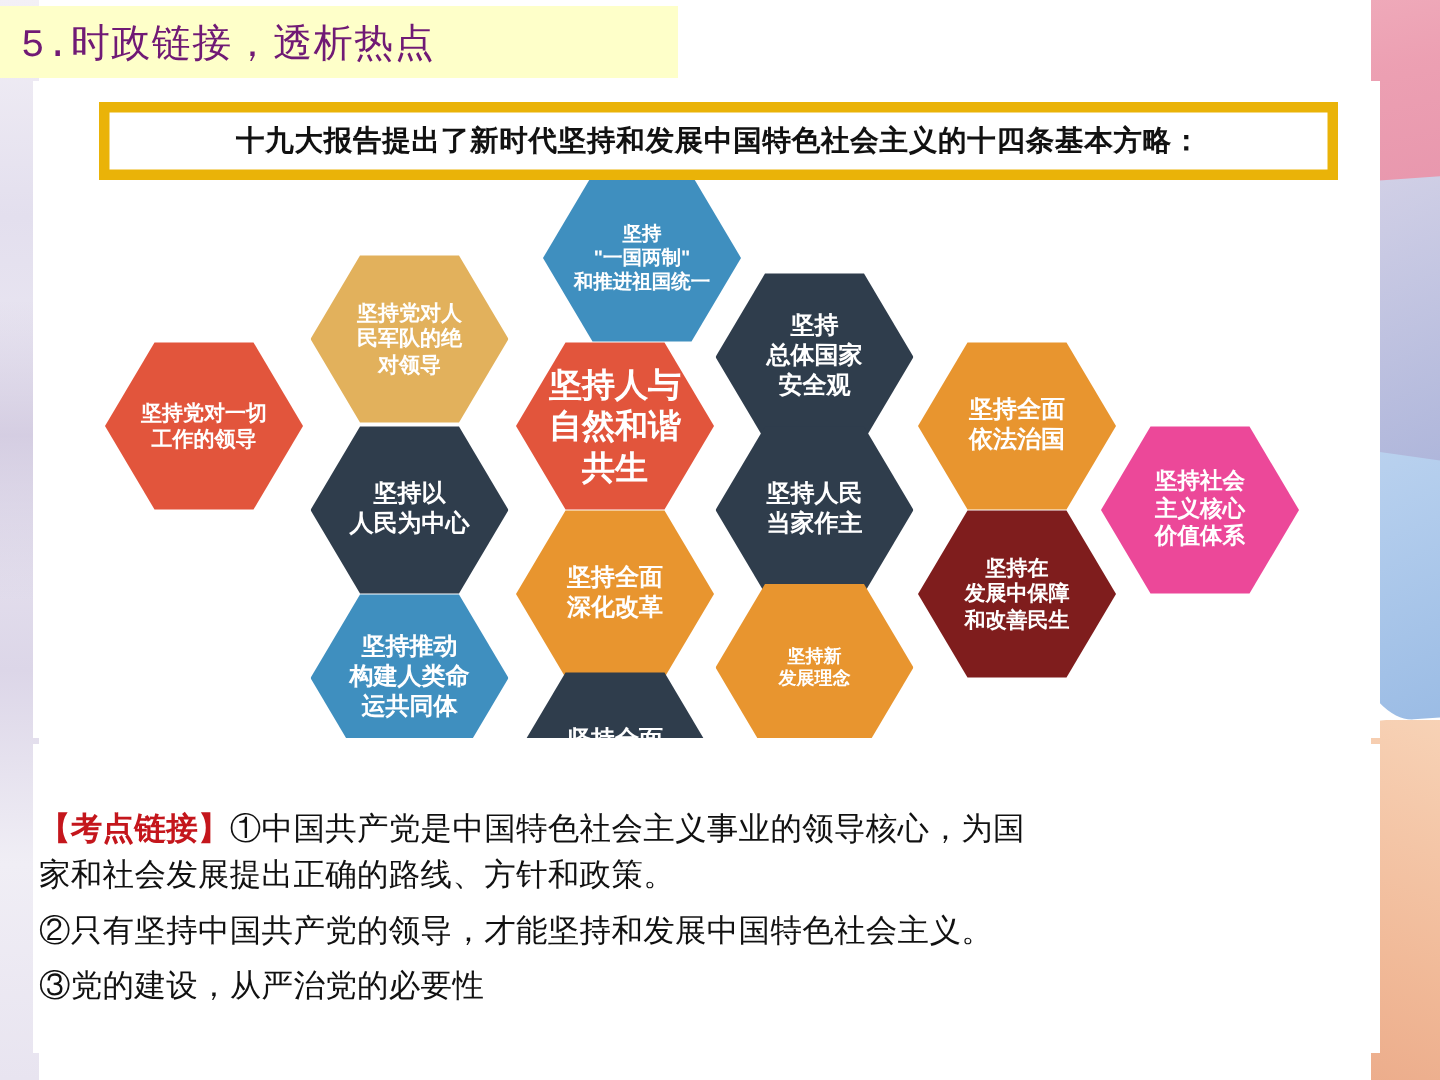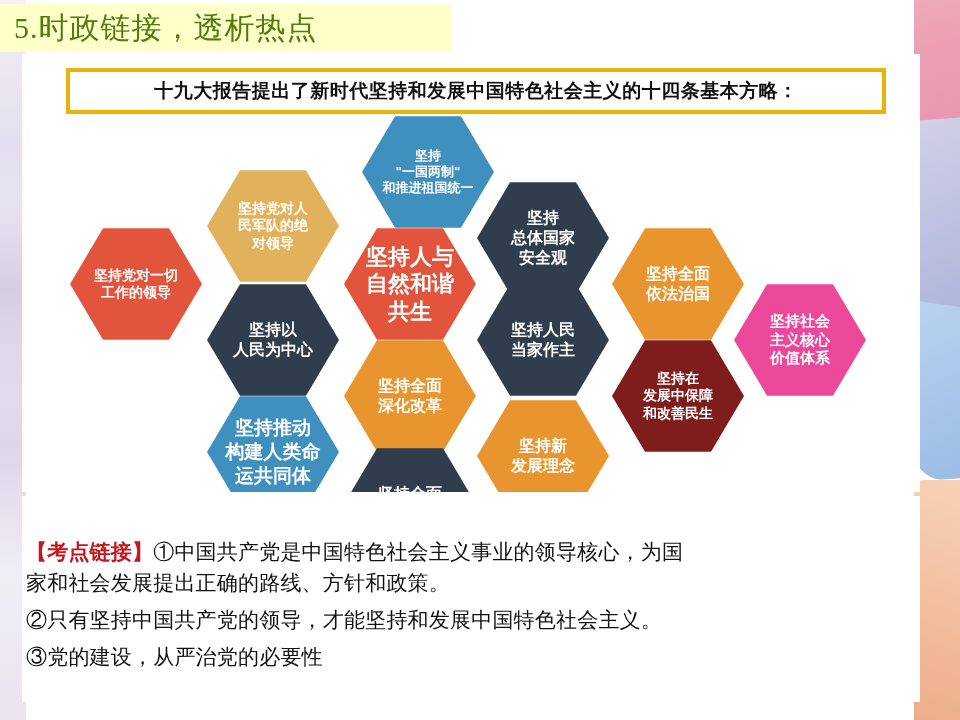--- a/index.html
+++ b/index.html
@@ -66,41 +66,41 @@
   
   .title-bar {
     position: absolute;
     left: 0; top: 4px;
     width: 452px; height: 48px;
     background: #feffc9;
     display: flex;
     align-items: center;
   }
   .title-text {
-    font-size: 30px;
-    color: #4d7c0f;
+    font-size: 26px;
+    color: #701a75;
     letter-spacing: 1px;
     padding-left: 14px;
-    font-family: Liberation Serif, serif;
+    font-family: Liberation Mono, monospace;
     white-space: nowrap;
   }
 
   
   .figure-card {
     position: absolute;
     left: 22px; top: 54px;
     width: 898px; height: 438px;
     background: #ffffff;
     overflow: hidden;
   }
   .figure-head {
     position: absolute;
     left: 44px; top: 14px;
     width: 812px; height: 38px;
-    border: 4px solid #eab308;
+    border: 7px solid #eab308;
     background: #ffffff;
     display: flex;
     align-items: center;
     justify-content: center;
     z-index: 5;
   }
   .figure-head-text {
     font-size: 19px;
     font-weight: bold;
     color: #111111;
@@ -235,26 +235,26 @@
       </div>
       <div class="hex" style="left: 322px; top: 232px; width: 132px; height: 116px; background: rgb(232, 149, 47); font-size: 16px;">
         <span>坚持全面
 深化改革</span>
       </div>
       <div class="hex" style="left: 590px; top: 232px; width: 132px; height: 116px; background: #7f1d1d; font-size: 14px;">
         <span>坚持在
 发展中保障
 和改善民生</span>
       </div>
-      <div class="hex" style="left: 185px; top: 288px; width: 132px; height: 116px; background: rgb(63, 143, 191); font-size: 19px;">
+      <div class="hex" style="left: 185px; top: 288px; width: 132px; height: 116px; background: rgb(63, 143, 191); font-size: 16px;">
         <span>坚持推动
 构建人类命
 运共同体</span>
       </div>
-      <div class="hex" style="left: 455px; top: 292px; width: 132px; height: 116px; background: rgb(232, 149, 47); font-size: 16px;">
+      <div class="hex" style="left: 455px; top: 281px; width: 132px; height: 116px; background: rgb(232, 149, 47); font-size: 12px;">
         <span>坚持新
 发展理念</span>
       </div>
       <div class="hex" style="left: 322px; top: 340px; width: 132px; height: 116px; background: rgb(47, 61, 76); font-size: 16px;">
         <span>坚持全面
 从严治党</span>
       </div>
     </div>
 </div>
 

